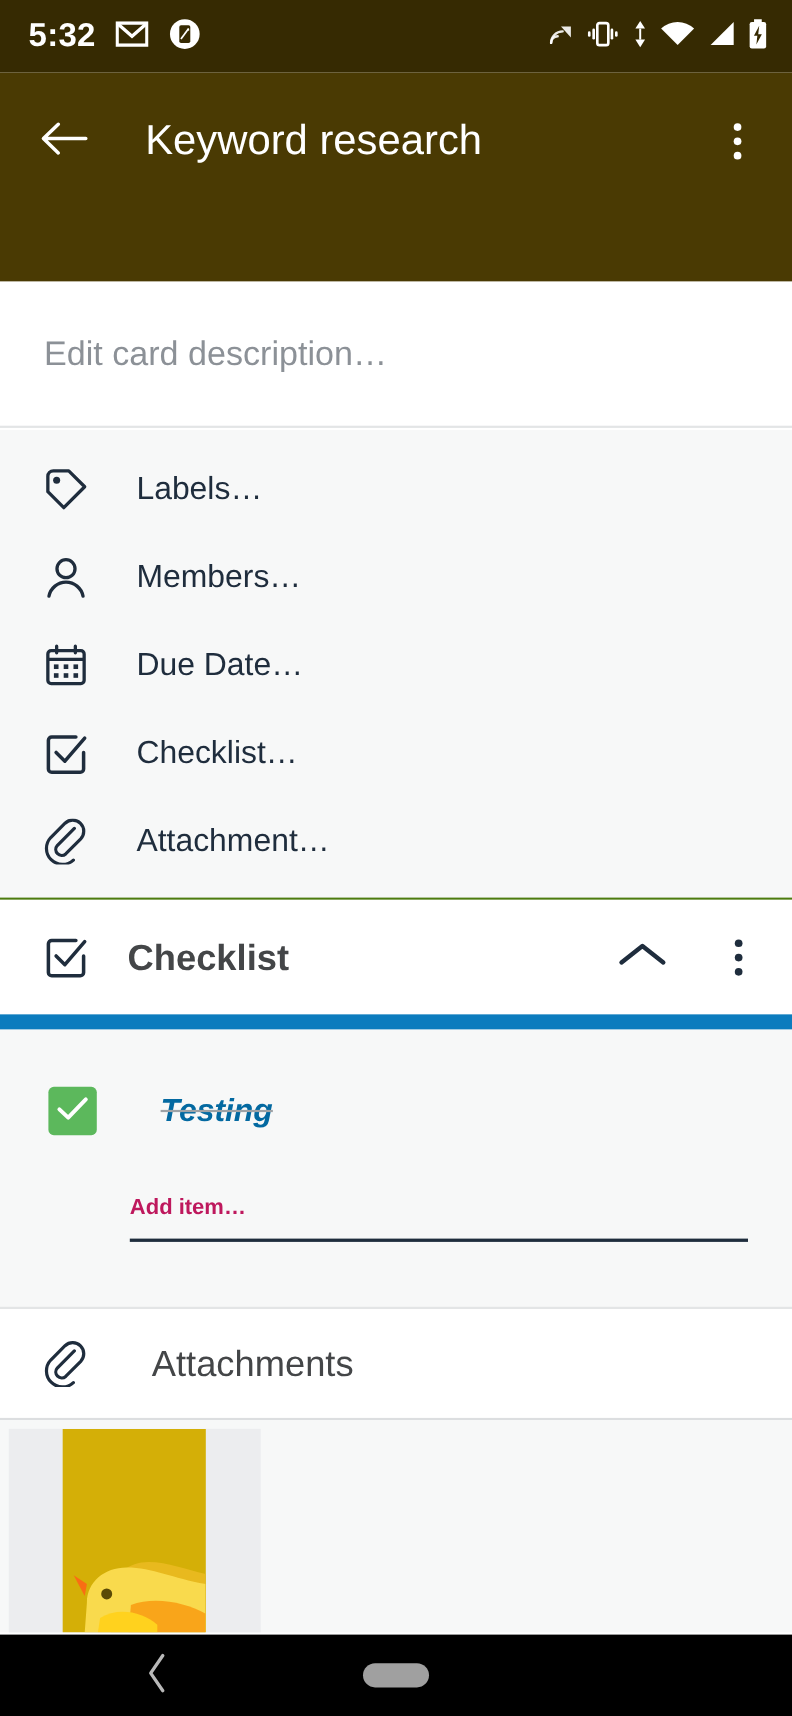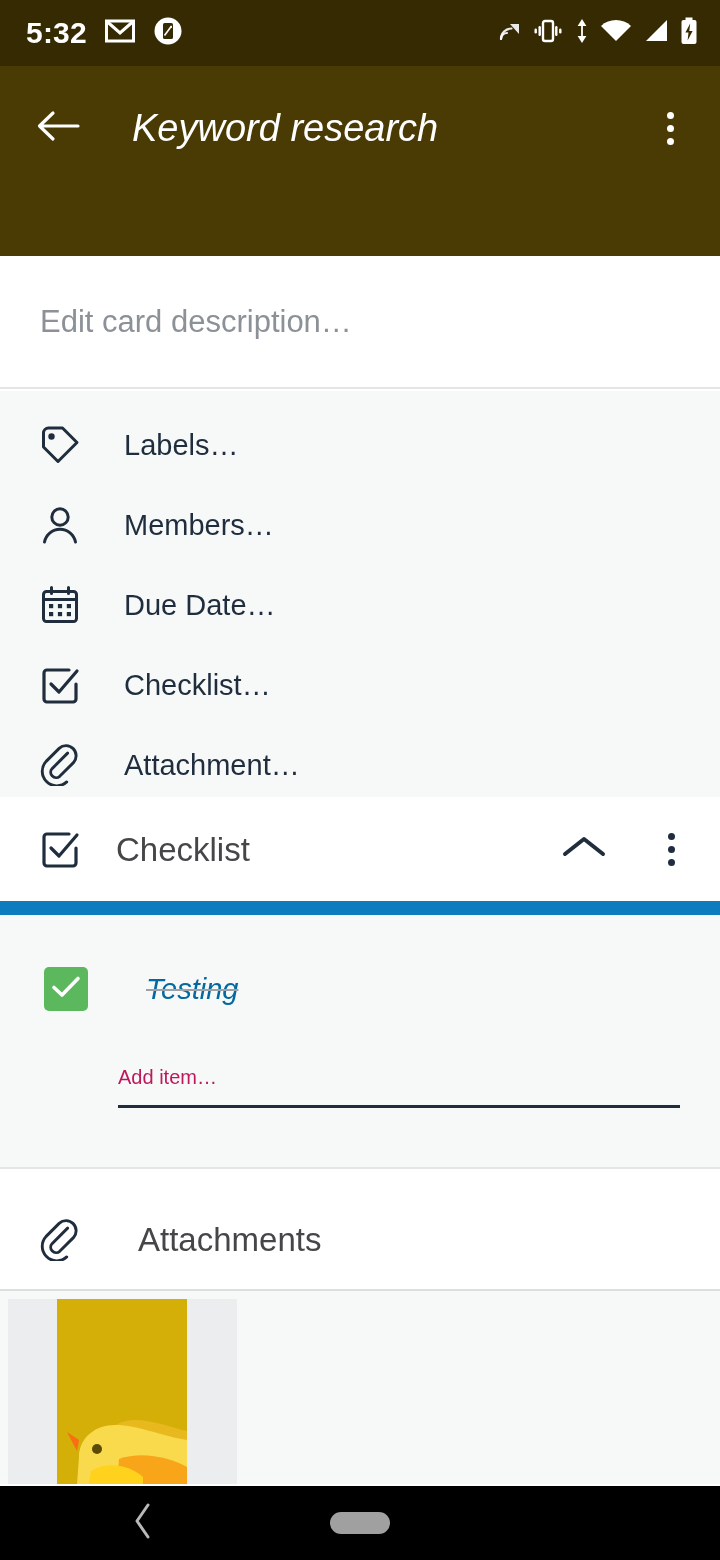--- a/index.html
+++ b/index.html
@@ -49,21 +49,20 @@
   #back-button {
     width:56px; height:56px;
     display:flex; align-items:center; justify-content:center;
     cursor:pointer;
   }
   #app-title {
     margin-left:46px;
     font-size:38px; font-weight:400;
     color:#ffffff; line-height:1;
     white-space:nowrap;
-    font-style:italic;
   }
   #app-overflow {
     margin-left:auto;
     width:56px; height:56px;
     display:flex; flex-direction:column;
     align-items:center; justify-content:center;
     gap:6px; cursor:pointer;
   }
   #app-overflow i {
     display:block; width:7px; height:7px;
@@ -103,22 +102,22 @@
     display:flex; align-items:center; justify-content:center;
     flex:0 0 52px;
   }
   .action-label {
     margin-left:38px;
     font-size:29px; color:#1F2D3D; line-height:1;
   }
 
   
   #checklist-section {
-    position:absolute; top:797px; left:0;
-    width:720px; height:372px;
+    position:absolute; top:818px; left:0;
+    width:720px; height:372px;font-weight:bold;
   }
   #checklist-header {
     position:relative;
     height:104px; background:#ffffff;
     display:flex; align-items:center;
     padding:0 26px 0 34px;
   }
   #checklist-header-icon {
     width:52px; height:52px;
     display:flex; align-items:center; justify-content:center;

